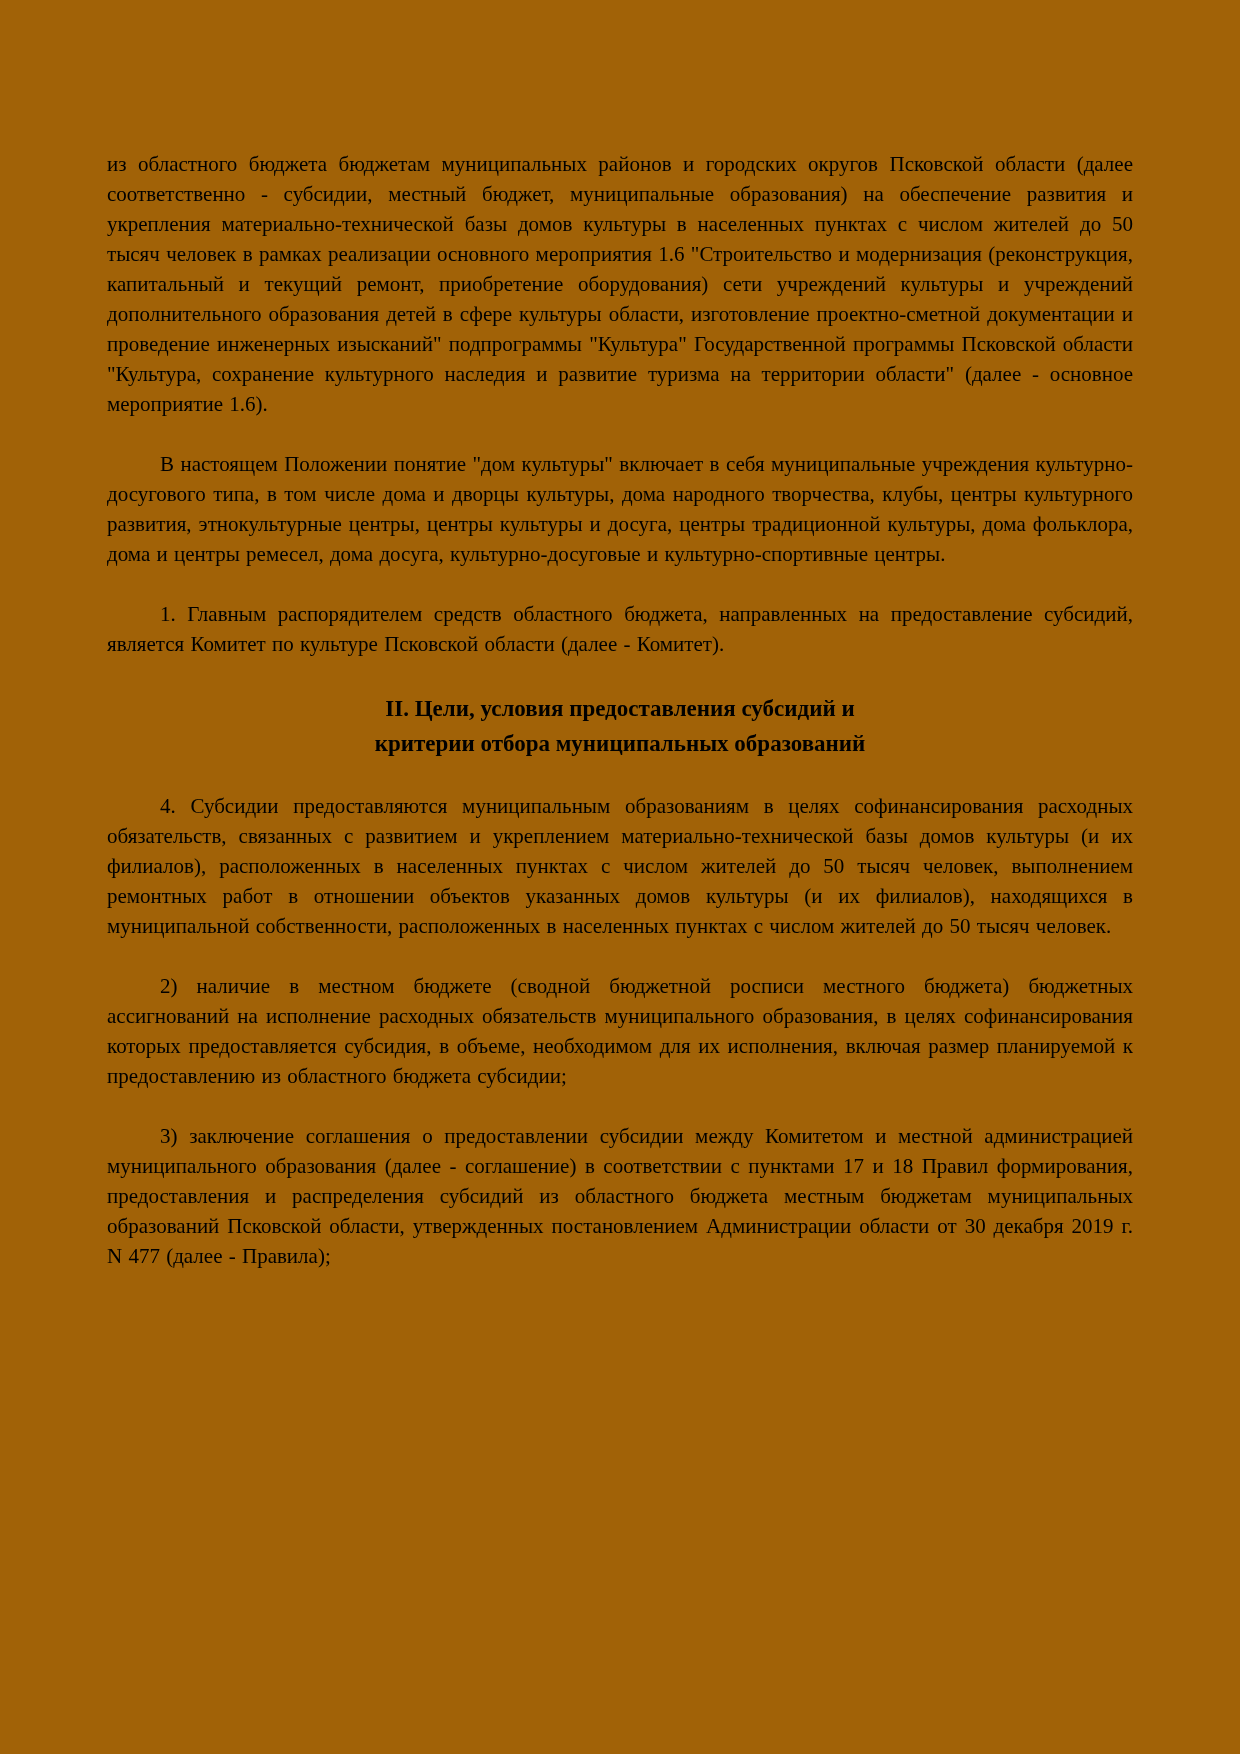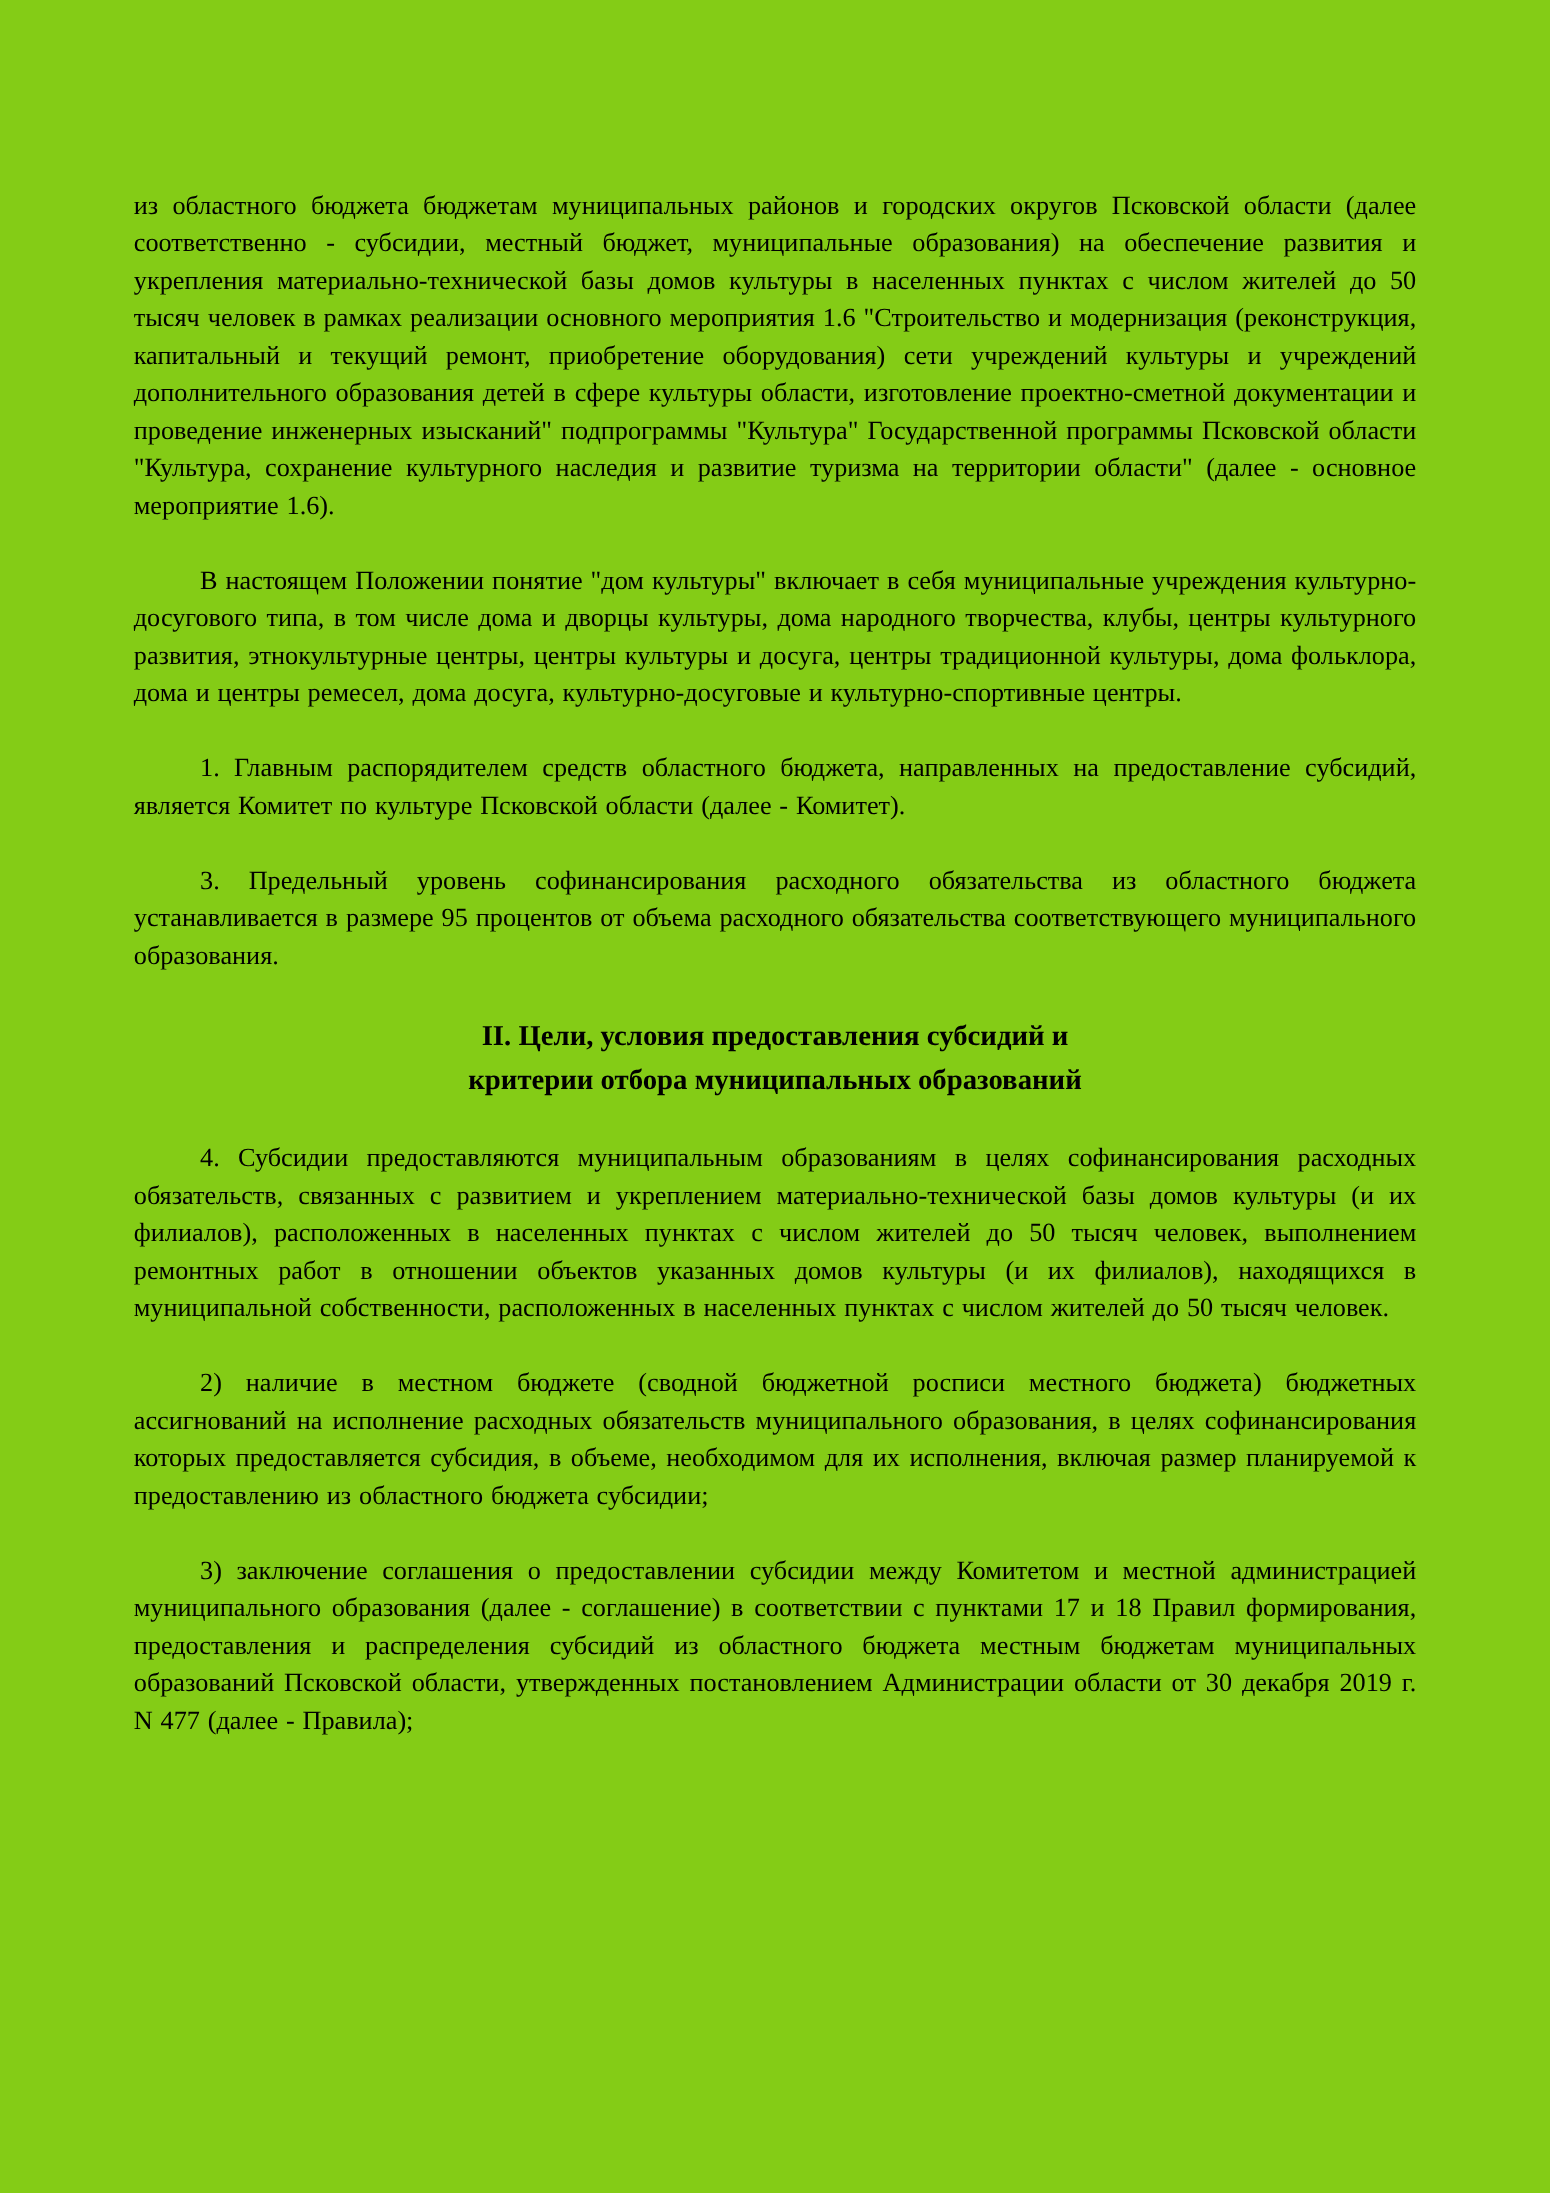--- a/index.html
+++ b/index.html
@@ -8,21 +8,21 @@
   body {
     width: 1240px;
     height: 1754px;
     font-family: "Liberation Serif", "DejaVu Serif", serif;
     color: #000000;
     overflow: hidden;
   }
   .page {
     width: 1240px;
     height: 1754px;
-    background: #84cc16;
+    background: #a16207;
     padding: 149px 107px 40px 107px;
   }
   .para {
     font-size: 21px;
     line-height: 30px;
     text-align: justify;
     text-indent: 53px;
     margin-top: 30px;
     word-spacing: 1px;
   }
@@ -43,21 +43,20 @@
 <body>
 
 <div class="page">
 
   <p class="para first">из областного бюджета бюджетам муниципальных районов и городских округов Псковской области (далее соответственно - субсидии, местный бюджет, муниципальные образования) на обеспечение развития и укрепления материально-технической базы домов культуры в населенных пунктах с числом жителей до 50 тысяч человек в рамках реализации основного мероприятия 1.6 "Строительство и модернизация (реконструкция, капитальный и текущий ремонт, приобретение оборудования) сети учреждений культуры и учреждений дополнительного образования детей в сфере культуры области, изготовление проектно-сметной документации и проведение инженерных изысканий" подпрограммы "Культура" Государственной программы Псковской области "Культура, сохранение культурного наследия и развитие туризма на территории области" (далее - основное мероприятие 1.6).</p>
 
   <p class="para">В настоящем Положении понятие "дом культуры" включает в себя муниципальные учреждения культурно-досугового типа, в том числе дома и дворцы культуры, дома народного творчества, клубы, центры культурного развития, этнокультурные центры, центры культуры и досуга, центры традиционной культуры, дома фольклора, дома и центры ремесел, дома досуга, культурно-досуговые и культурно-спортивные центры.</p>
 
   <p class="para">1. Главным распорядителем средств областного бюджета, направленных на предоставление субсидий, является Комитет по культуре Псковской области (далее - Комитет).</p>
 
-  <p class="para">3. Предельный уровень софинансирования расходного обязательства из областного бюджета устанавливается в размере 95 процентов от объема расходного обязательства соответствующего муниципального образования.</p>
 
   <h2 class="section-heading">
     <span class="hline">II. Цели, условия предоставления субсидий и</span>
     <span class="hline">критерии отбора муниципальных образований</span>
   </h2>
 
   <p class="para">4. Субсидии предоставляются муниципальным образованиям в целях софинансирования расходных обязательств, связанных с развитием и укреплением материально-технической базы домов культуры (и их филиалов), расположенных в населенных пунктах с числом жителей до 50 тысяч человек, выполнением ремонтных работ в отношении объектов указанных домов культуры (и их филиалов), находящихся в муниципальной собственности, расположенных в населенных пунктах с числом жителей до 50 тысяч человек.</p>
 
 
 

